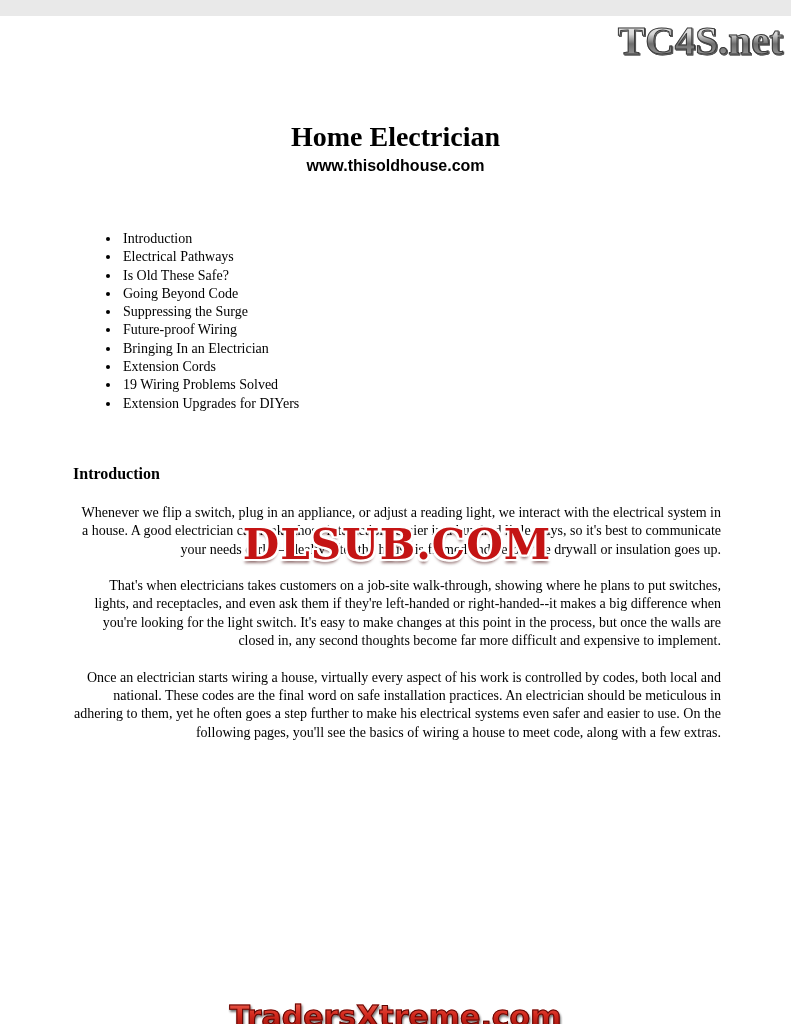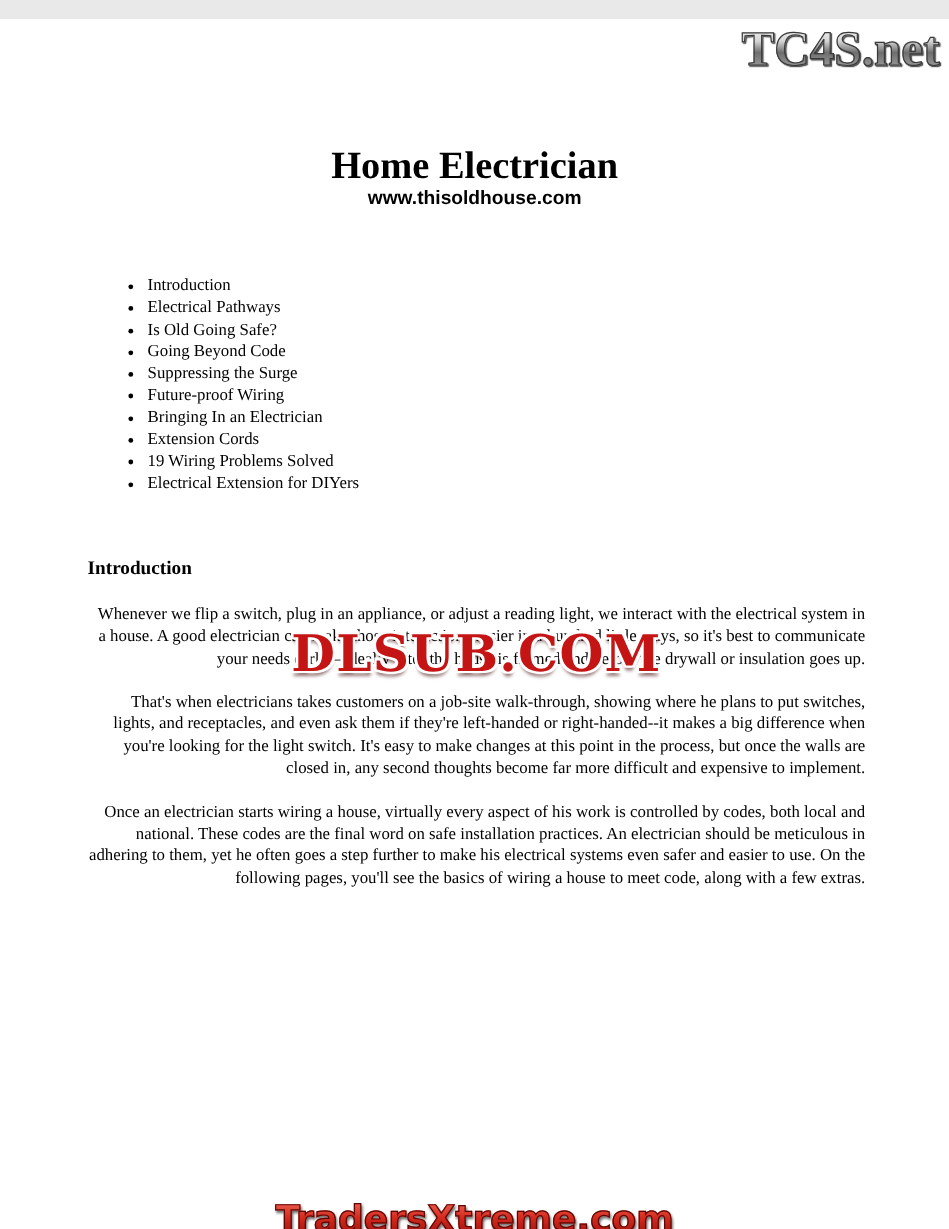--- a/index.html
+++ b/index.html
@@ -41,21 +41,21 @@
     position: absolute;
     top: 106px;
     left: 0;
     width: 100%;
     text-align: center;
   }
   .doc-title {
     margin: 0;
     font-family: "Liberation Serif", serif;
     font-weight: bold;
-    font-size: 32px;
+    font-size: 28px;
     line-height: 30px;
   }
   .doc-subtitle {
     margin-top: 5px;
     font-family: "Liberation Sans", sans-serif;
     font-weight: bold;
     font-size: 16px;
     text-align: center;
   }
 
@@ -147,28 +147,28 @@
   <div class="top-logo">TC4S.net</div>
 
   <div class="title-block">
     <h1 class="doc-title">Home Electrician</h1>
     <div class="doc-subtitle">www.thisoldhouse.com</div>
   </div>
 
   <ul class="toc">
     <li>Introduction</li>
     <li>Electrical Pathways</li>
-    <li>Is Old Going Safe?</li>
+    <li>Is Old These Safe?</li>
     <li>Going Beyond Code</li>
     <li>Suppressing the Surge</li>
     <li>Future-proof Wiring</li>
     <li>Bringing In an Electrician</li>
     <li>Extension Cords</li>
     <li>19 Wiring Problems Solved</li>
-    <li>Electrical Extension for DIYers</li>
+    <li>Extension Upgrades for DIYers</li>
   </ul>
 
   <div class="content">
     <h2 class="section-heading">Introduction</h2>
 
     <div class="para-wrap">
       <p>Whenever we flip a switch, plug in an appliance, or adjust a reading light, we interact with the electrical system in a house. A good electrician can make those interactions easier in a hundred little ways, so it's best to communicate your needs early—ideally after the house is framed and before the drywall or insulation goes up.</p>
       <div class="watermark">DLSUB.COM</div>
     </div>
 

